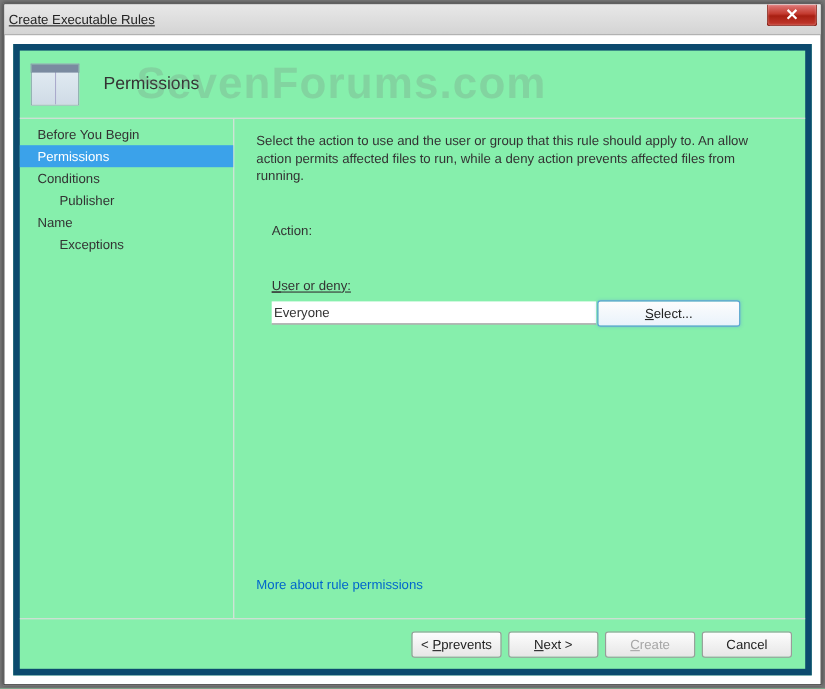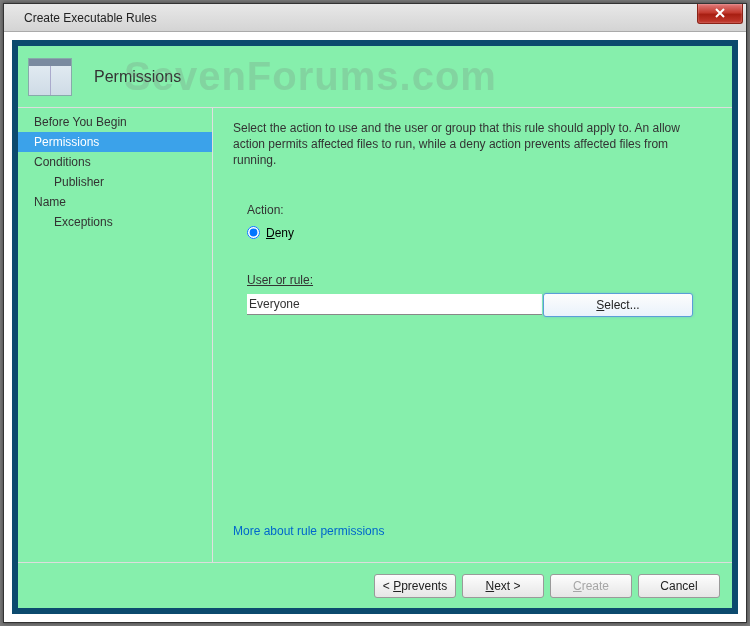--- a/index.html
+++ b/index.html
@@ -1,19 +1,19 @@
 <!DOCTYPE html>
 <html><head>
 <meta charset="utf-8">
 <style>
 * { box-sizing: border-box; margin: 0; padding: 0; font-family: "Segoe UI", Tahoma, sans-serif; font-size: 12px; }
 body { background: #7a7a7a; width: 750px; height: 626px; position: relative; }
 .window { position: absolute; top: 3px; left: 3px; right: 3px; bottom: 3px; background: #fff; border: 1px solid #333; box-shadow: 0 0 4px rgba(0,0,0,.5); display: flex; flex-direction: column; }
 .titlebar { height: 28px; background: linear-gradient(#e8e8e8,#d4d4d4); display: flex; align-items: center; border-bottom: 1px solid #aaa; }
-.titlebar-text { padding-left: 20px; color: #222; flex: 1; }
+.titlebar-text { padding-left: 4px; color: #222; flex: 1; text-decoration: underline; }
 .close-btn { width: 46px; height: 20px; margin-right: 3px; margin-top: -8px; background: linear-gradient(#e07a7a,#c33a2f 45%,#a81f12 55%,#c33a2f); border: 1px solid #8a2217; border-top: none; border-radius: 0 0 3px 3px; display: flex; align-items: center; justify-content: center; color: #fff; font-weight: bold; cursor: pointer; box-shadow: 0 0 2px rgba(255,255,255,.5) inset; }
 .close-btn svg { width: 12px; height: 10px; }
 .inner { flex: 1; margin: 8px; border: 6px solid #0c4a6e; display: flex; flex-direction: column; background: #86efac; }
 .header { display: flex; align-items: center; height: 62px; padding-left: 10px; border-bottom: 1px solid #ddd; position: relative; }
 .header-icon { width: 44px; height: 38px; border: 1px solid #8aa; background: #fff; display: flex; overflow: hidden; }
 .header-icon .pane { flex: 1; background: linear-gradient(#e4edf4,#cfdbe6); border-left: 1px solid #aac; }
 .header-icon .pane:first-child { border-left: none; }
 .header-icon-wrap { position: relative; width: 44px; height: 38px; }
 .header-icon-wrap .top { position: absolute; top: 0; left: 0; right: 0; height: 8px; background: #7a8aa0; border: 1px solid #8aa; border-bottom: none; }
 .header-title { font-size: 16px; color: #333; margin-left: 22px; font-weight: normal; }
@@ -23,21 +23,21 @@
 .side-item { padding: 3px 8px 3px 16px; color: #333; cursor: pointer; }
 .side-item.selected { background: #3ba2ea; color: #fff; }
 .side-sub { padding-left: 36px; }
 .content { flex: 1; padding: 12px 20px 8px 20px; display: flex; flex-direction: column; position: relative; }
 .desc { color: #333; line-height: 1.35; margin-bottom: 34px; }
 .section-label { color: #333; margin-bottom: 6px; }
 .radio-row { display: flex; align-items: center; margin: 3px 0 3px 14px; }
 .radio-row input { margin-right: 6px; }
 .group-row { display: flex; align-items: center; gap: 1px; }
 .group-input { flex: 1; max-width: 295px; border: none; border-bottom: 1px solid #888; padding: 3px 2px; background: #fff; color: #333; }
-.select-btn { width: 150px; height: 24px; background: linear-gradient(#fdfdfd,#e9f2fb); border: 1px solid #5b9dd8; border-radius: 3px; cursor: pointer; color: #222; box-shadow: 0 0 3px rgba(90,160,220,.45); }
+.select-btn { width: 130px; height: 24px; background: linear-gradient(#fdfdfd,#e9f2fb); border: 1px solid #5b9dd8; border-radius: 3px; cursor: pointer; color: #222; box-shadow: 0 0 3px rgba(90,160,220,.45); }
 .help-link { color: #0066cc; margin-top: auto; margin-bottom: 16px; cursor: pointer; }
 .footer { height: 46px; border-top: 1px solid #ddd; display: flex; align-items: center; justify-content: flex-end; padding-right: 12px; gap: 6px; }
 .footer button { min-width: 82px; height: 24px; background: linear-gradient(#fdfdfd,#e6e6e6); border: 1px solid #9a9a9a; border-radius: 3px; color: #222; cursor: pointer; }
 .footer button:disabled { color: #a6a6a6; cursor: default; }
 .ug-label { margin-top: 30px; text-decoration: underline; display: inline-block; margin-bottom: 6px; }
 </style>
 </head>
 <body>
 
 <div class="window">
@@ -66,25 +66,21 @@
         <div class="side-item">Before You Begin</div>
         <div class="side-item selected">Permissions</div>
         <div class="side-item">Conditions</div>
         <div class="side-item side-sub">Publisher</div>
         <div class="side-item">Name</div>
         <div class="side-item side-sub">Exceptions</div>
       </div>
       <div class="content">
         <div class="desc">Select the action to use and the user or group that this rule should apply to. An allow action permits affected files to run, while a deny action prevents affected files from running.</div>
         <div class="section-label" style="margin-left:14px">Action:</div>
-        <label class="radio-row">
-          <input type="radio" name="action" checked="" style="">
-          <span><span style="text-decoration:underline">D</span><span id="deny-rest">eny</span></span>
-        </label>
-        <div class="section-label ug-label" style="margin-left:14px"><span style="text-decoration:underline">U</span><span id="ug-rest">ser or rule:</span></div>
+        <div class="section-label ug-label" style="margin-left:14px"><span style="text-decoration:underline">U</span><span id="ug-rest">ser or deny:</span></div>
         <div class="group-row" style="margin-left:14px">
           <input class="group-input" readonly="" value="Everyone" style="">
           <button class="select-btn"><span style="text-decoration:underline">S</span><span id="select-rest">elect...</span></button>
         </div>
         <a class="help-link">More about rule permissions</a>
       </div>
     </div>
     <div class="footer">
       <button>&lt; <span style="text-decoration:underline">P</span><span id="prev-rest">prevents</span></button>
       <button><span style="text-decoration:underline">N</span><span id="next-rest">ext</span> &gt;</button>

